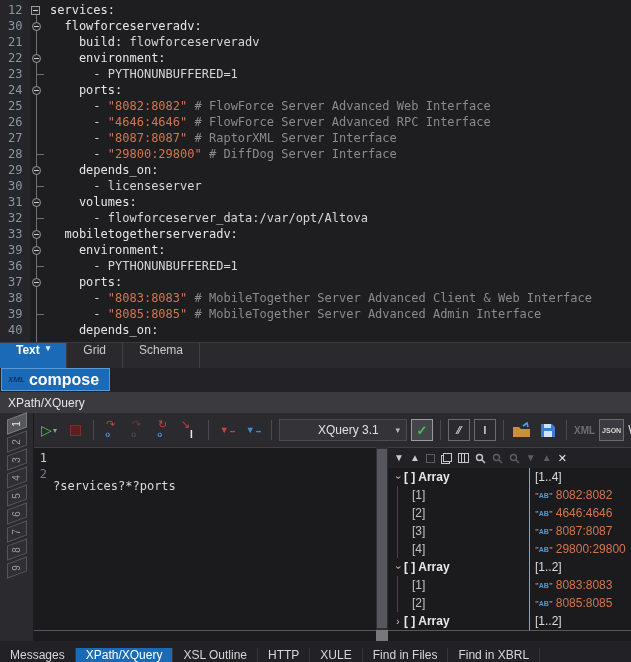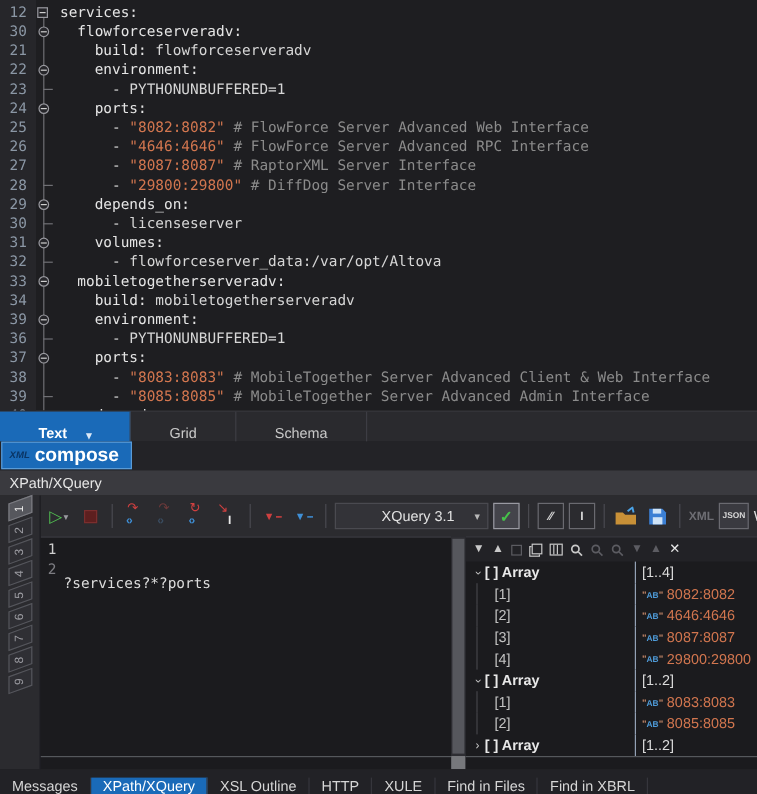--- a/index.html
+++ b/index.html
@@ -24,21 +24,21 @@
   .tick { position:absolute; left:6px; top:8px; width:8px; height:1px; background:#6f6f74; }
   .ecode { flex:1; }
   .tk-k { color:#e5e5e5; }
   .tk-p { color:#d6d6d6; }
   .tk-s { color:#d2764f; }
   .tk-c { color:#8b8b8b; }
 
   
   .view-tabs { height:26px; background:#2a2a2e; display:flex; align-items:stretch;
     border-top:1px solid #3a3a40; }
-  .vtab { padding:0 32px; display:flex; align-items:flex-end; gap:16px; font-size:12px;
+  .vtab { padding:0 16px; display:flex; align-items:flex-start; gap:6px; font-size:12px;
     color:#c9c9c9; border-right:1px solid #3d3d44; }
   .vtab.active { background:#1a6ab8; color:#fff; font-weight:bold; }
   .vtab .caret { font-size:9px; color:#dce9f7; }
 
   
   .doc-row { height:24px; background:#232327; display:flex; align-items:flex-start; }
   .doc-tab { margin-left:1px; height:23px; background:#1a6ab8; border:1px solid #5a9bd6;
     display:flex; align-items:center; gap:4px; padding:0 10px 0 6px; }
   .doc-logo { font-size:8px; font-weight:bold; font-style:italic; color:#0a3565;
     letter-spacing:0px; }
@@ -165,21 +165,20 @@
         <div class="eline"><span class="lnum">24</span><span class="foldc"><span class="fm circle"></span></span><span class="ecode" style="padding-left: 4ch;"><span class="tk-k">ports:</span></span></div>
         <div class="eline"><span class="lnum">25</span><span class="foldc"></span><span class="ecode" style="padding-left: 6ch;"><span class="tk-p">- </span><span class="tk-s">"8082:8082"</span><span class="tk-c"> # FlowForce Server Advanced Web Interface</span></span></div>
         <div class="eline"><span class="lnum">26</span><span class="foldc"></span><span class="ecode" style="padding-left: 6ch;"><span class="tk-p">- </span><span class="tk-s">"4646:4646"</span><span class="tk-c"> # FlowForce Server Advanced RPC Interface</span></span></div>
         <div class="eline"><span class="lnum">27</span><span class="foldc"></span><span class="ecode" style="padding-left: 6ch;"><span class="tk-p">- </span><span class="tk-s">"8087:8087"</span><span class="tk-c"> # RaptorXML Server Interface</span></span></div>
         <div class="eline"><span class="lnum">28</span><span class="foldc"><span class="tick"></span></span><span class="ecode" style="padding-left: 6ch;"><span class="tk-p">- </span><span class="tk-s">"29800:29800"</span><span class="tk-c"> # DiffDog Server Interface</span></span></div>
         <div class="eline"><span class="lnum">29</span><span class="foldc"><span class="fm circle"></span></span><span class="ecode" style="padding-left: 4ch;"><span class="tk-k">depends_on:</span></span></div>
         <div class="eline"><span class="lnum">30</span><span class="foldc"><span class="tick"></span></span><span class="ecode" style="padding-left: 6ch;"><span class="tk-p">- licenseserver</span></span></div>
         <div class="eline"><span class="lnum">31</span><span class="foldc"><span class="fm circle"></span></span><span class="ecode" style="padding-left: 4ch;"><span class="tk-k">volumes:</span></span></div>
         <div class="eline"><span class="lnum">32</span><span class="foldc"><span class="tick"></span></span><span class="ecode" style="padding-left: 6ch;"><span class="tk-p">- flowforceserver_data:/var/opt/Altova</span></span></div>
         <div class="eline"><span class="lnum">33</span><span class="foldc"><span class="fm circle"></span></span><span class="ecode" style="padding-left: 2ch;"><span class="tk-k">mobiletogetherserveradv:</span></span></div>
-        <div class="eline"><span class="lnum">34</span><span class="foldc"></span><span class="ecode" style="padding-left: 4ch;"><span class="tk-k">build:</span><span class="tk-p"> mobiletogetherserveradv</span></span></div>
         <div class="eline"><span class="lnum">39</span><span class="foldc"><span class="fm circle"></span></span><span class="ecode" style="padding-left: 4ch;"><span class="tk-k">environment:</span></span></div>
         <div class="eline"><span class="lnum">36</span><span class="foldc"><span class="tick"></span></span><span class="ecode" style="padding-left: 6ch;"><span class="tk-p">- PYTHONUNBUFFERED=1</span></span></div>
         <div class="eline"><span class="lnum">37</span><span class="foldc"><span class="fm circle"></span></span><span class="ecode" style="padding-left: 4ch;"><span class="tk-k">ports:</span></span></div>
         <div class="eline"><span class="lnum">38</span><span class="foldc"></span><span class="ecode" style="padding-left: 6ch;"><span class="tk-p">- </span><span class="tk-s">"8083:8083"</span><span class="tk-c"> # MobileTogether Server Advanced Client &amp; Web Interface</span></span></div>
         <div class="eline"><span class="lnum">39</span><span class="foldc"><span class="tick"></span></span><span class="ecode" style="padding-left: 6ch;"><span class="tk-p">- </span><span class="tk-s">"8085:8085"</span><span class="tk-c"> # MobileTogether Server Advanced Admin Interface</span></span></div>
         <div class="eline"><span class="lnum">40</span><span class="foldc"></span><span class="ecode" style="padding-left: 4ch;"><span class="tk-k">depends_on:</span></span></div>
       </div>
   </div>
 
   <div class="view-tabs">

